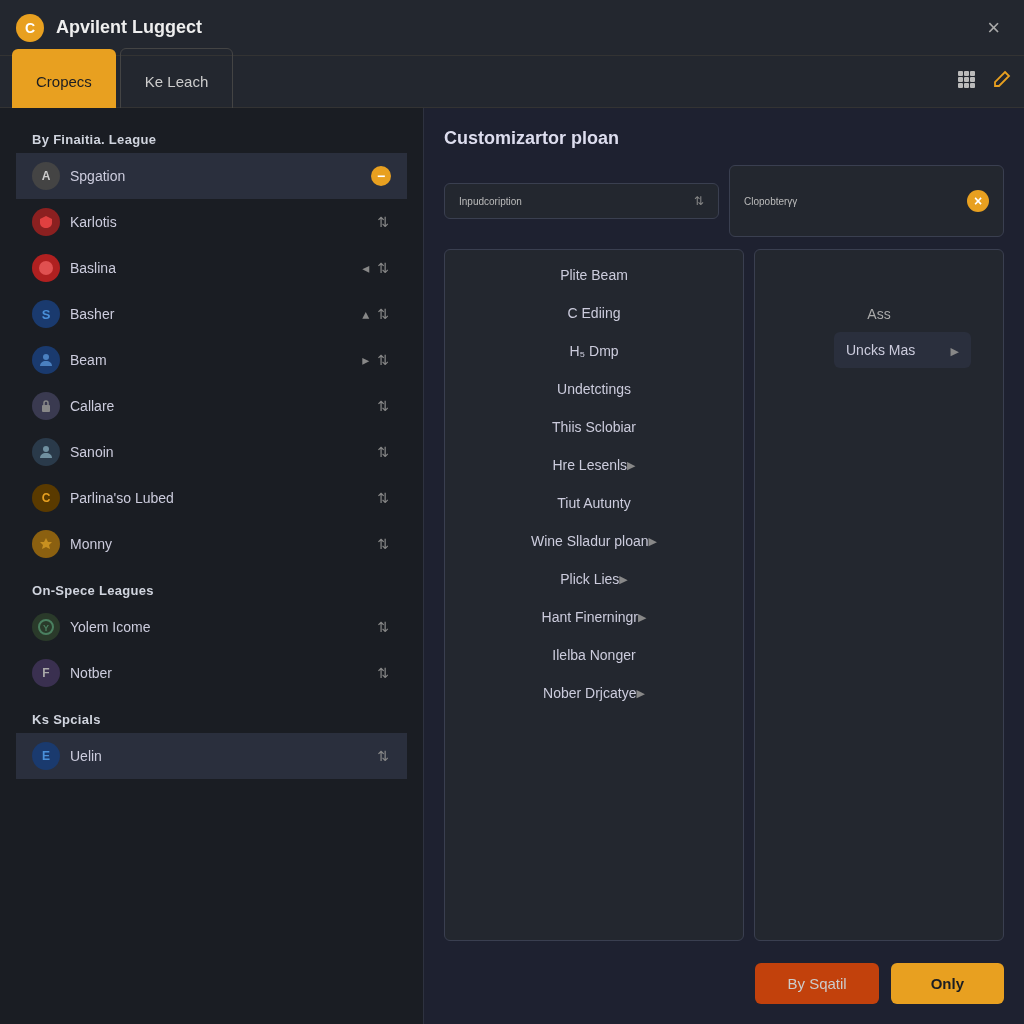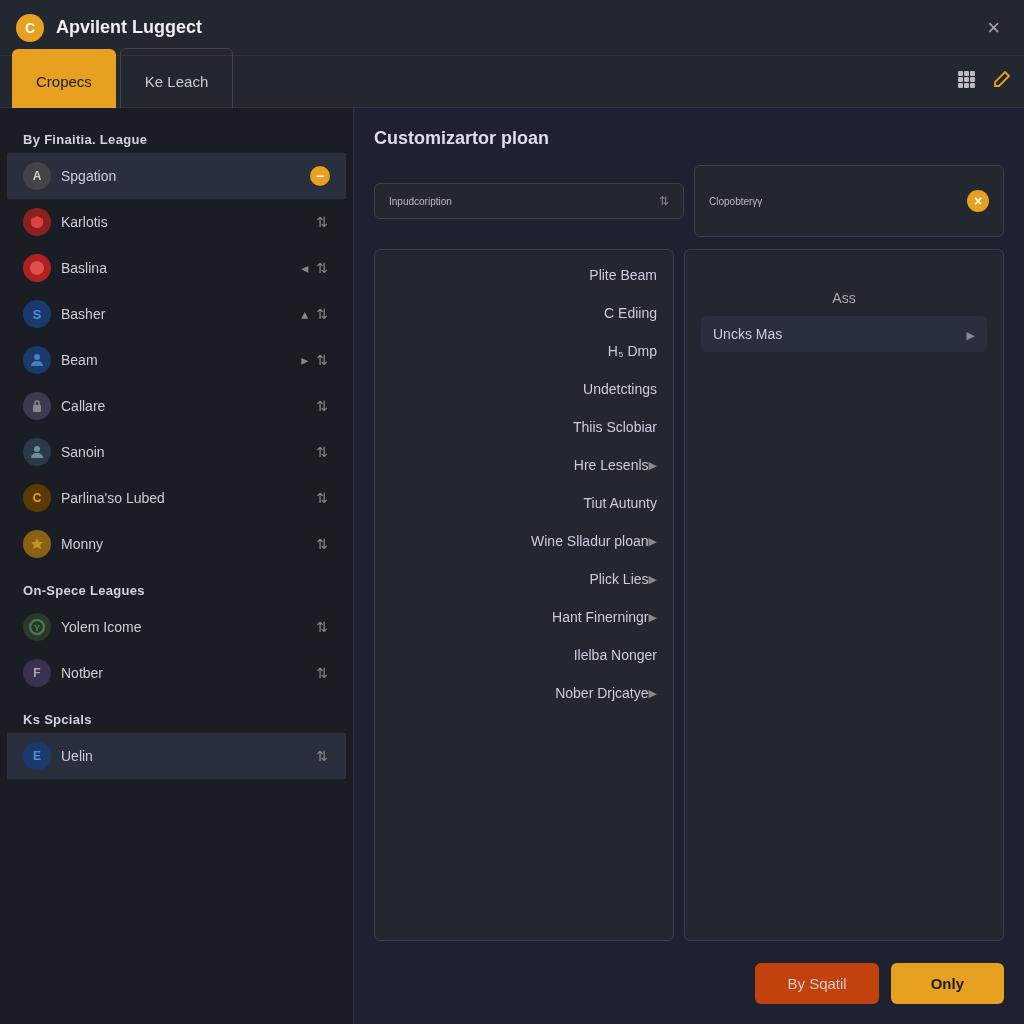--- a/index.html
+++ b/index.html
@@ -92,25 +92,25 @@
     }
 
     
     .main-layout {
       display: flex;
       height: calc(1024px - 56px - 52px);
     }
 
     
     .left-panel {
-      width: 354px;
+      width: 424px;
       background: #1a1d23;
       border-right: 1px solid #2e3240;
       overflow-y: auto;
-      padding: 16px 7px;
+      padding: 16px 16px;
     }
     .left-panel::-webkit-scrollbar { width: 6px; }
     .left-panel::-webkit-scrollbar-track { background: #1a1d23; }
     .left-panel::-webkit-scrollbar-thumb { background: #3a3f50; border-radius: 3px; }
 
     .section-title {
       font-size: 13px;
       font-weight: 700;
       color: #d0d4de;
       padding: 8px 16px 6px;
@@ -265,55 +265,56 @@
       border: 1px solid #3a3f50;
       overflow-y: auto;
       padding: 6px 0;
     }
     .dropdown-menu::-webkit-scrollbar { width: 5px; }
     .dropdown-menu::-webkit-scrollbar-thumb { background: #444; border-radius: 3px; }
 
     .menu-item {
       display: flex;
       align-items: center;
-      justify-content: flex-end;
+      justify-content: center;
       padding: 11px 16px;
       cursor: pointer;
       font-size: 14px;
       color: #ccd;
       transition: background 0.15s;
     }
     .menu-item-arrow { color: #888; font-size: 11px; }
 
     .right-sub-panel {
       flex: 1;
       background: #23272f;
       border-radius: 6px;
       border: 1px solid #3a3f50;
-      padding: 16px;
+      padding: 32px;
       display: flex;
       flex-direction: column;
       gap: 10px;
     }
     .sub-label {
       font-size: 14px;
       color: #aaa;
       text-align: center;
       margin-top: 24px;
     }
     .sub-item {
       display: flex;
       align-items: flex-end;
       justify-content: space-between;
       padding: 10px 12px;
       background: #2a2f3d;
       border-radius: 6px;
       font-size: 14px;
       color: #ccd;
       cursor: pointer;
+      margin-left: 47px;
     }
     .sub-item-arrow { color: #888; font-size: 11px; }
 
     
     .bottom-buttons {
       display: flex;
       justify-content: flex-end;
       gap: 12px;
       padding: 10px 0 0 0;
     }

